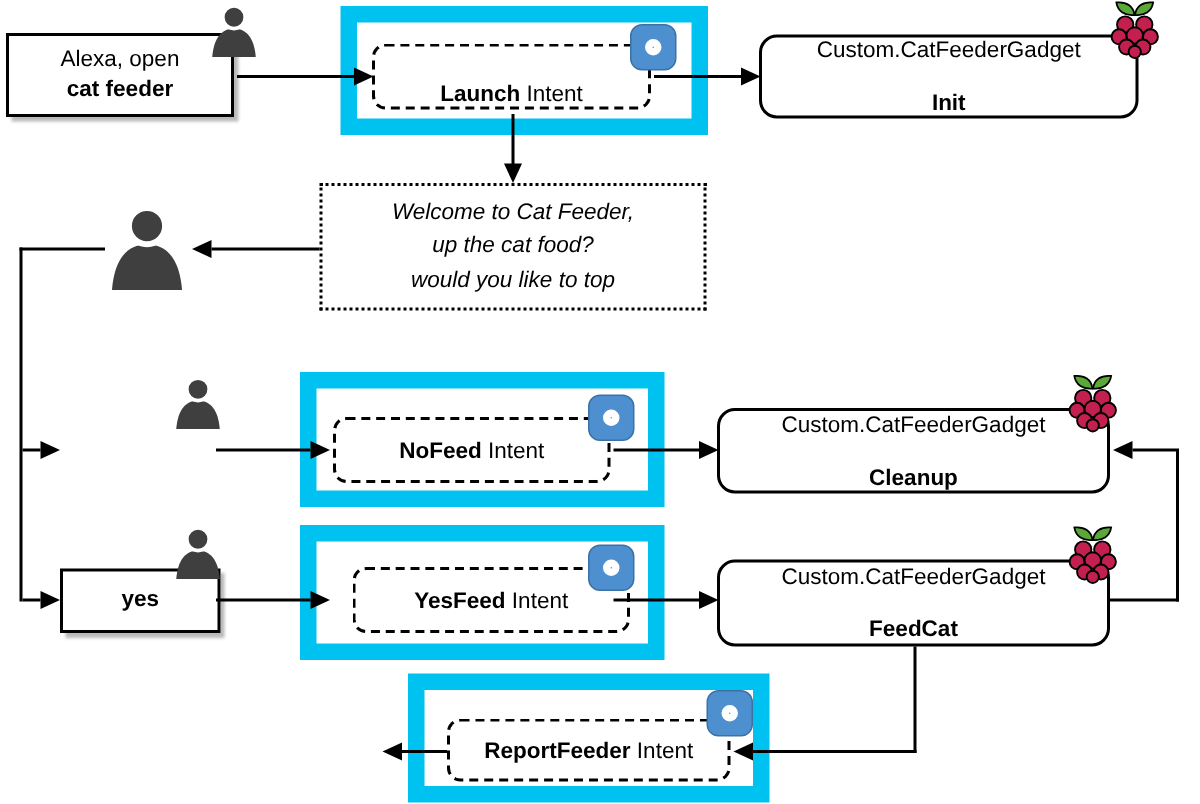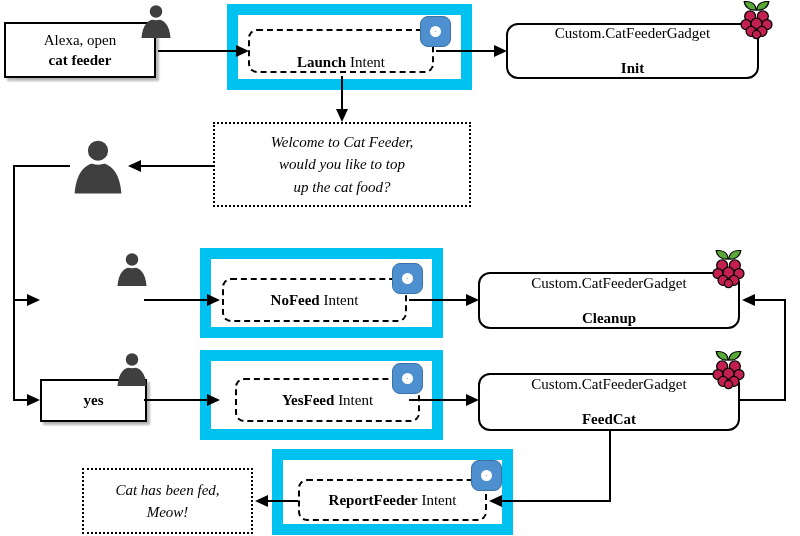--- a/index.html
+++ b/index.html
@@ -1,18 +1,18 @@
 <!DOCTYPE html>
 <html><head>
 <meta charset="utf-8">
 <style>
   html,body{margin:0;padding:0;background:#fff;}
   #canvas{
     position:relative;width:800px;height:536px;background:#fff;overflow:hidden;
-    font-family:Liberation Serif, serif;color:#000;
+    font-family:Liberation Sans, sans-serif;color:#000;
   }
   *{box-sizing:border-box;}
 
   
   .rect-box{
     position:absolute;background:#fff;border:2px solid #000;
     box-shadow:3px 3px 2px rgba(0,0,0,.28);
     display:flex;flex-direction:column;align-items:center;justify-content:center;
     font-size:15px;line-height:1.35;z-index:2;text-align:center;
   }
@@ -100,22 +100,22 @@
           <circle cx="31.5" cy="27" r="5.5"></circle>
         <circle cx="14" cy="34.5" r="5.5"></circle>
           <circle cx="26" cy="34.5" r="5.5"></circle>
         <circle cx="20" cy="38" r="4.5"></circle>
       </g>
     </svg>
   </div>
 
   <div class="dotted-box" style="left:213px;top:122px;width:258px;height:85px;align-items:center;">
     <div>Welcome to Cat Feeder,</div>
+    <div>up the cat food?</div>
     <div>would you like to top</div>
-    <div>up the cat food?</div>
   </div>
 
   <div class="person" style="left:69px;top:133px;width:58px;height:66px;">
     <svg viewBox="0 0 36 38" width="58" height="66">
       <path d="M18 17 C10 17 4.5 23 3.5 36 L32.5 36 C31.5 23 26 17 18 17 Z" fill="#3F3F3F"></path>
       <circle cx="18" cy="9.5" r="7.5" fill="#3F3F3F" stroke="#ffffff" stroke-width="2.5"></circle>
     </svg>
   </div>
 
   <div class="person" style="left:114px;top:250px;width:36px;height:38px;">
@@ -198,24 +198,20 @@
   </div>
 
   <div class="frame" style="left:272px;top:449px;width:241px;height:86px;"></div>
   <div class="dashed-box" style="left:298px;top:479px;width:189px;height:42px;">
     <span><span class="b">ReportFeeder</span><span> Intent</span></span>
   </div>
   <div class="alexa-badge" style="left:471px;top:460px;">
     <div class="ring"></div>
   </div>
 
-  <div class="dotted-box" style="left:82px;top:468px;width:171px;height:66px;">
-    <div>Cat has been fed,</div>
-    <div>Meow!</div>
-  </div>
 
   <div class="h-line" style="left:158px;top:50px;width:78px;"></div>
   <div class="arr r" style="left:236px;top:45px;"></div>
 
   <div class="h-line" style="left:436px;top:50px;width:58px;"></div>
   <div class="arr r" style="left:494px;top:45px;"></div>
 
   <div class="v-line" style="left:341px;top:76px;height:34px;"></div>
   <div class="arr d" style="left:336px;top:109px;"></div>
 

